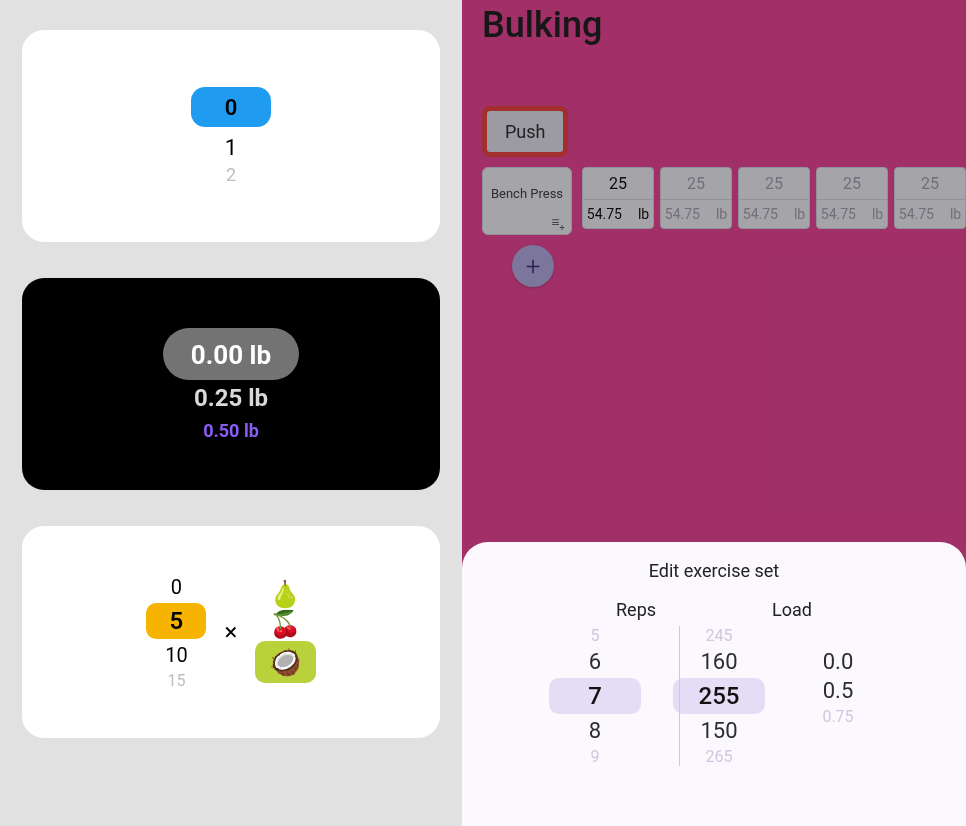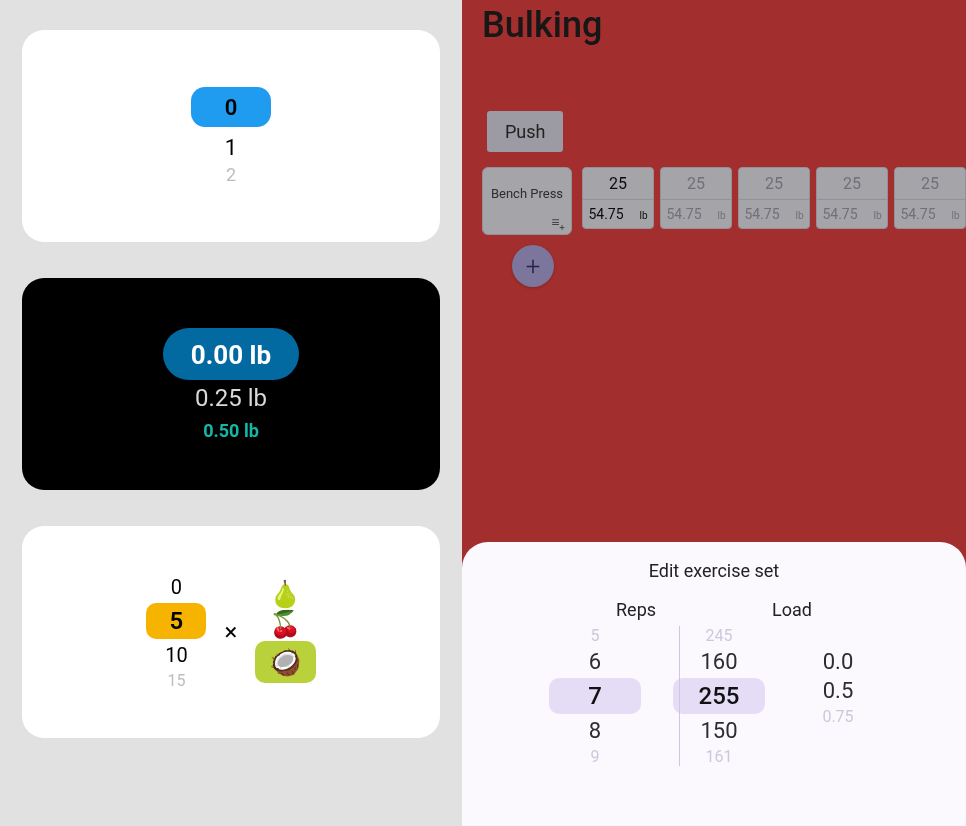--- a/index.html
+++ b/index.html
@@ -40,30 +40,30 @@
     align-items: center;
     justify-content: center;
     min-width: 80px;
     height: 40px;
   }
   .pill-blue { background: #1f9bf0; color: #000; }
   .row1-opt1 { color: #000; font-size: 22px; margin-top: 8px; }
   .row1-opt2 { color: #bdbdbd; font-size: 18px; margin-top: 4px; }
 
   .pill-purple {
-    background: #0369a1;
+    background: #737373;
     color: #fff;
     border-radius: 28px;
     font-size: 26px;
     font-weight: 700;
     padding: 12px 28px;
     height: 52px;
   }
-  .row2-opt1 { color: #d9d9d9; font-size: 24px; font-weight:400; margin-top: 4px; }
-  .row2-opt2 { color: #14b8a6; font-size: 18px; font-weight:700; margin-top: 8px; }
+  .row2-opt1 { color: #d9d9d9; font-size: 24px; font-weight:700; margin-top: 4px; }
+  .row2-opt2 { color: #8b5cf6; font-size: 18px; font-weight:700; margin-top: 8px; }
 
   
   .card-wide-inner {
     display: flex;
     align-items: center;
     gap: 18px;
   }
   .col {
     display: flex;
     flex-direction: column;
@@ -82,21 +82,21 @@
     height:42px;
   }
   .times { font-size:24px; color:#000; }
   .emoji { font-size:26px; line-height:1; }
 
   
   .right {
     position: relative;
     width: 504px;
     height: 100%;
-    background: #ef4444;
+    background: #ec4899;
     text-decoration: underline;
   }
   .scrim {
     position:absolute; inset:0;
     background: rgba(0,0,0,0.32);
     z-index: 2;
   }
   .page {
     position:absolute; inset:0;
     padding: 0 0 0 20px;
@@ -129,21 +129,21 @@
   }
   .sets { display:flex; gap:6px; margin-left:10px; }
   .setcol {
     width:72px; border:1px solid #d9d5e4; border-radius:4px; overflow:hidden;
     background:#f4f2f8;
   }
   .setcol .reps { text-align:center; padding:6px 0; font-size:16px; border-bottom:1px solid #d9d5e4;}
   .setcol .load { text-align:center; padding:6px 0; font-size:14px; }
   .active .reps, .active .load { color:#111; }
   .inactive .reps, .inactive .load { color:#a8a4b3; }
-  .load .u { font-size:10px; margin-left:16px;text-align:center; }
+  .load .u { font-size:14px; margin-left:16px;text-align:center; }
   .plusfab {
     margin-top:10px; margin-left:30px;
     width:42px; height:42px; border-radius:50%;
     background:#b9aee6; color:#3b3170;
     display:flex; align-items:center; justify-content:center;
     font-size:26px; font-weight:300;
     box-shadow: 0 1px 3px rgba(0,0,0,0.2);
   }
 
   
@@ -273,21 +273,21 @@
         <div class="sel">7</div>
         <div class="ghost1">8</div>
         <div class="ghost2">9</div>
       </div>
       <div class="divider"></div>
       <div class="wheel">
         <div class="ghost2">245</div>
         <div class="ghost1">160</div>
         <div class="sel">255</div>
         <div class="ghost1">150</div>
-        <div class="ghost2">161</div>
+        <div class="ghost2">265</div>
       </div>
       <div class="wheel narrow">
         <div class="ghost2">&nbsp;</div>
         <div class="ghost1">0.0</div>
         <div class="ghost1">0.5</div>
         <div class="ghost2">0.75</div>
       </div>
     </div>
   </div>
 </div>

